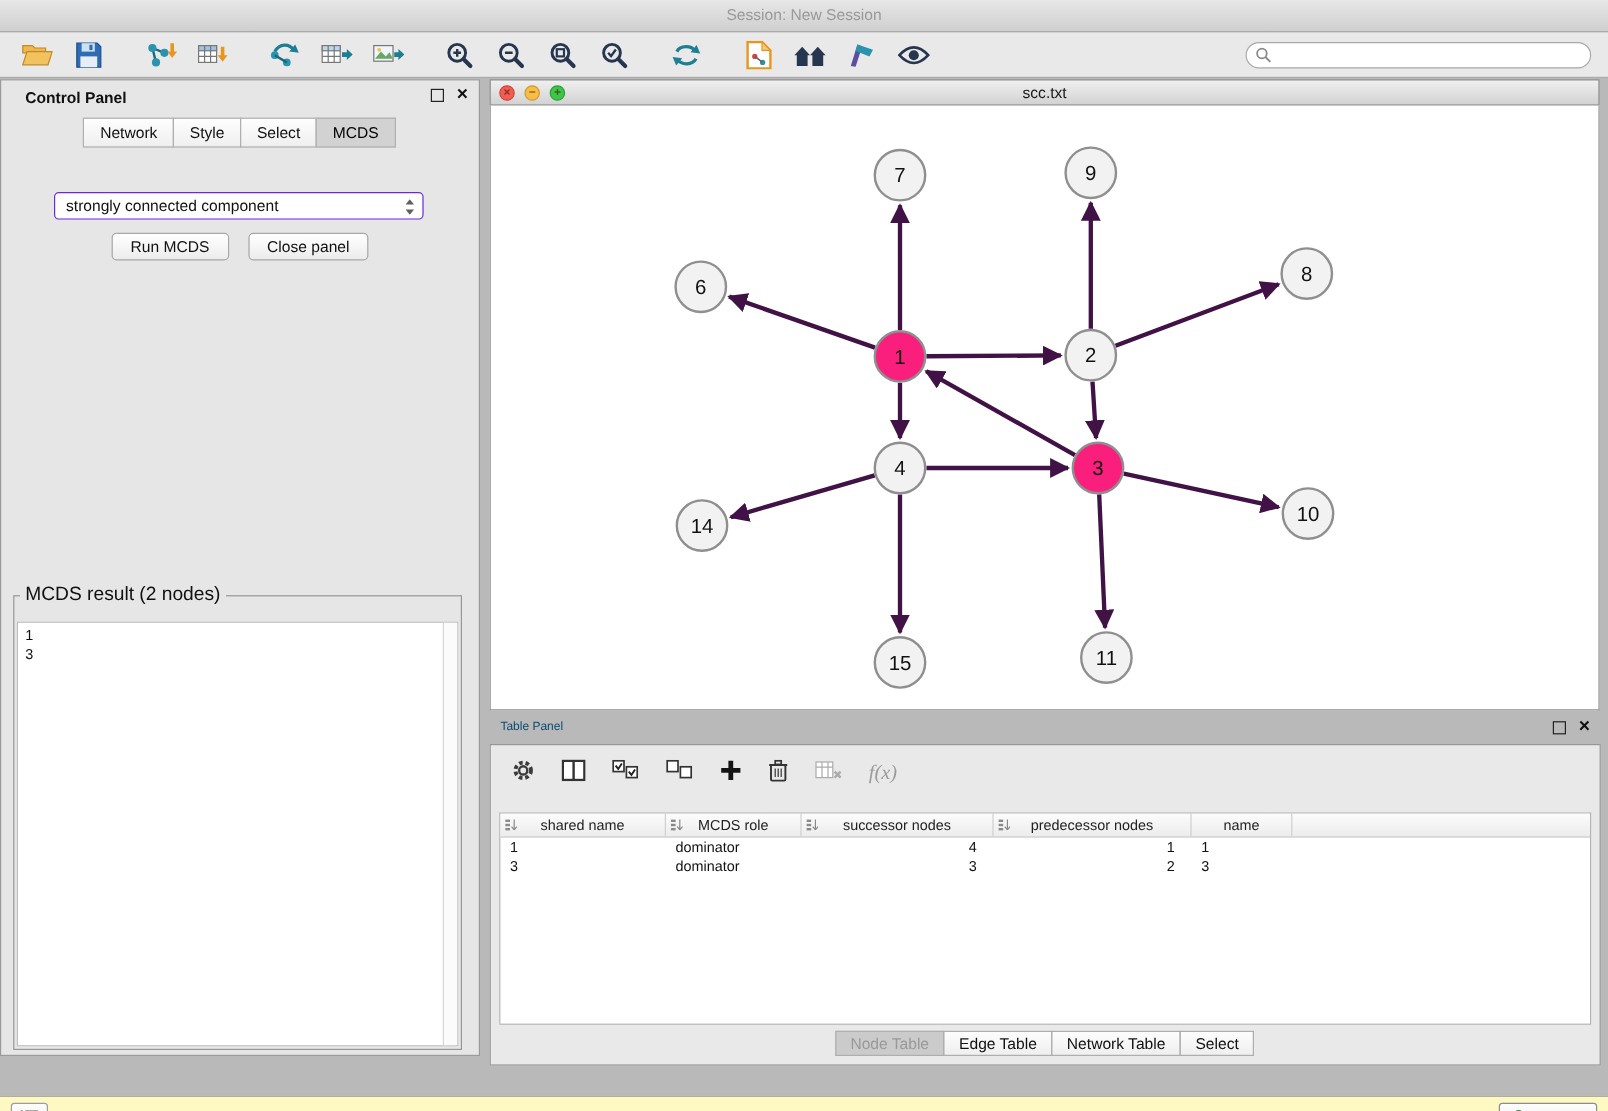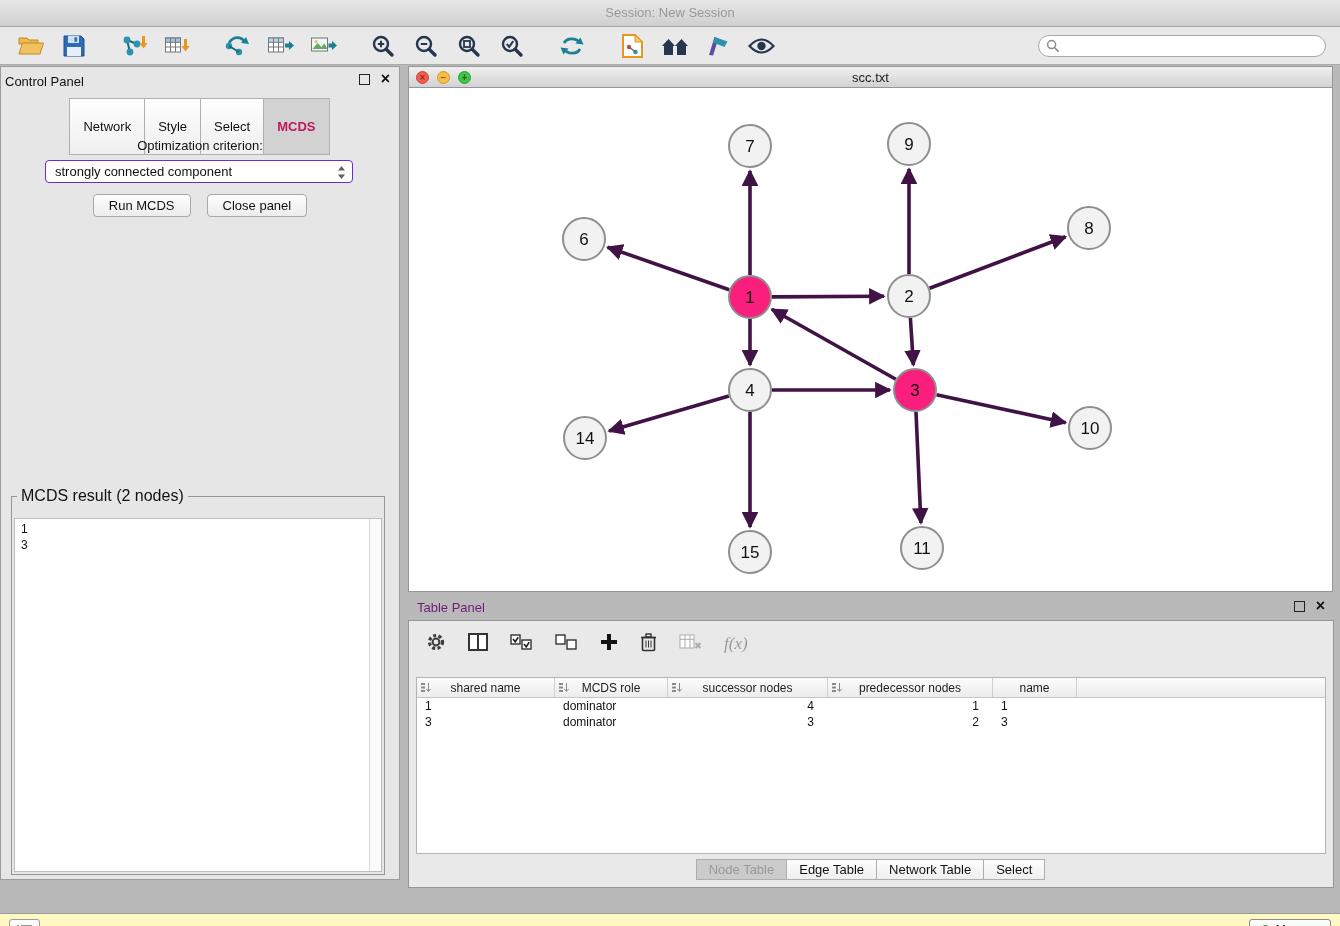--- a/index.html
+++ b/index.html
@@ -13,27 +13,27 @@
   .toolbar{position:absolute;left:0;top:27px;width:100%;height:38px;background:#e9e9e9;border-bottom:1px solid #ababab;box-sizing:border-box;display:flex;align-items:center;padding:0 14px;}
   .tb-icon{width:30px;height:28px;display:flex;align-items:center;justify-content:center;margin-left:13px;flex:0 0 auto;cursor:default;}
   .tb-icon.first{margin-left:2px;}
   .tb-icon.sep{margin-left:30px;}
   .search-wrap{margin-left:auto;position:relative;width:288px;height:22px;}
   .search-input{width:100%;height:100%;box-sizing:border-box;border:1px solid #a9a9a9;border-radius:12px;background:#fff;padding:0 8px 0 26px;font-size:12px;outline:none;}
   .search-icon{position:absolute;left:8px;top:4px;pointer-events:none;}
 
   
   .control-panel{position:absolute;left:0;top:66px;width:400px;height:814px;background:#e6e6e6;border:1px solid #9b9b9b;box-sizing:border-box;}
-  .cp-title{position:absolute;left:4px;top:7px;font-size:13px;color:#111;}
+  .cp-title{position:absolute;left:20px;top:7px;font-size:13px;color:#111;font-weight:bold;}
   .panel-controls{position:absolute;right:9px;top:6px;display:flex;gap:11px;align-items:center;}
   .float-icon{width:9px;height:9px;border:1.5px solid #222;display:inline-block;}
   .close-icon{font-size:16px;font-weight:bold;color:#111;line-height:12px;}
   .cp-tabs{position:absolute;top:31px;left:0;width:100%;display:flex;justify-content:center;}
-  .cp-tab{font-size:13px;padding:20px 13px;background:linear-gradient(#fefefe,#efefef);border:1px solid #b0b0b0;margin-left:-1px;color:#111;cursor:default;}
-  .cp-tab.active{background:#d2d2d2;color:#be185d;font-weight:bold;}
+  .cp-tab{font-size:13px;padding:4px 13px;background:linear-gradient(#fefefe,#efefef);border:1px solid #b0b0b0;margin-left:-1px;color:#111;cursor:default;}
+  .cp-tab.active{background:#d2d2d2;color:#000000;}
   .opt-label{position:absolute;top:71px;width:100%;text-align:center;font-size:13px;color:#111;}
   .cp-select{position:absolute;top:93px;left:44px;width:308px;height:23px;background:#fff;border:1px solid #6d28d9;border-radius:4px;box-sizing:border-box;font-size:13px;line-height:21px;padding-left:9px;color:#111;}
   .cp-select .stepper{position:absolute;right:6px;top:4px;}
   .cp-buttons{position:absolute;top:127px;width:100%;display:flex;justify-content:center;gap:16px;}
   .cp-btn{font-size:13px;padding:3px 15px;background:linear-gradient(#ffffff,#ececec);border:1px solid #a8a8a8;border-radius:4px;color:#111;cursor:default;}
   .result-fieldset{position:absolute;left:10px;right:14px;top:420px;bottom:4px;border:1px solid #979797;margin:0;padding:0;background:transparent;}
   .result-fieldset legend{font-size:16px;color:#111;margin-left:5px;padding:0 4px;}
   .result-inner{position:absolute;left:2px;right:2px;top:13px;bottom:2px;background:#fff;border:1px solid #bdbdbd;}
   .result-scroll{position:absolute;right:0;top:0;bottom:0;width:11px;border-left:1px solid #d8d8d8;background:#fbfbfb;}
   .result-line{font-size:12px;line-height:16px;padding-left:6px;color:#111;}
@@ -45,21 +45,21 @@
   .traffic{position:absolute;left:7px;top:4px;display:flex;gap:8px;}
   .light{width:13px;height:13px;border-radius:50%;box-sizing:border-box;font-size:10px;line-height:11px;text-align:center;color:rgba(60,30,0,.6);font-weight:bold;cursor:default;}
   .light.red{background:#f45b51;border:1px solid #ce443a;}
   .light.yellow{background:#f8bd44;border:1px solid #cd9a34;}
   .light.green{background:#3ec648;border:1px solid #2f9e38;}
   .nw-canvas{position:absolute;top:22px;left:0;right:0;bottom:0;background:#fff;border:1px solid #969696;border-top:none;box-sizing:border-box;}
   svg.graph{display:block;width:100%;height:100%;}
 
   
   .tp{position:absolute;left:408px;top:596px;width:926px;height:292px;}
-  .tp-title{position:absolute;left:9px;top:4px;font-size:13px;color:#701a75;}
+  .tp-title{position:absolute;left:9px;top:4px;font-size:10px;color:#0c4a6e;}
   .tp-controls{position:absolute;right:9px;top:4px;display:flex;gap:11px;align-items:center;}
   .tp-body{position:absolute;left:0;right:0;top:24px;bottom:0;background:#e9e9e9;border:1px solid #969696;box-sizing:border-box;}
   .tp-toolbar{display:flex;align-items:center;height:46px;padding-left:17px;gap:22px;}
   .fx{font-family:"Liberation Serif",serif;font-style:italic;font-size:17px;color:#9b9b9b;}
   .tp-table{position:absolute;left:7px;right:7px;top:56px;bottom:33px;background:#fff;border:1px solid #b3b3b3;overflow:hidden;box-sizing:border-box;}
   .thead{display:flex;height:19px;background:linear-gradient(#fcfcfc,#ececec);border-bottom:1px solid #c6c6c6;}
   .th{position:relative;display:flex;align-items:center;justify-content:center;font-size:12px;color:#222;border-right:1px solid #cfcfcf;box-sizing:border-box;flex:0 0 auto;}
   .th .sort{position:absolute;left:4px;top:4px;}
   .th.cfill{flex:1;border-right:none;}
   .trow{display:flex;height:16px;font-size:12px;color:#111;}
@@ -227,21 +227,20 @@
     <div class="panel-controls">
       <span class="float-icon"></span>
       <span class="close-icon">×</span>
     </div>
     <div class="cp-tabs">
       <span class="cp-tab">Network</span>
       <span class="cp-tab">Style</span>
       <span class="cp-tab">Select</span>
       <span class="cp-tab active">MCDS</span>
     </div>
-    <div class="opt-label">Optimization criterion:</div>
     <div class="cp-select">
       <span>strongly connected component</span>
       <span class="stepper">
         <svg width="9" height="15" viewBox="0 0 9 15">
             <path d="M4.5 1 L8 5.5 H1 z" fill="#5f5f5f"></path>
             <path d="M4.5 14 L1 9.5 H8 z" fill="#5f5f5f"></path>
           </svg>
       </span>
     </div>
     <div class="cp-buttons">

